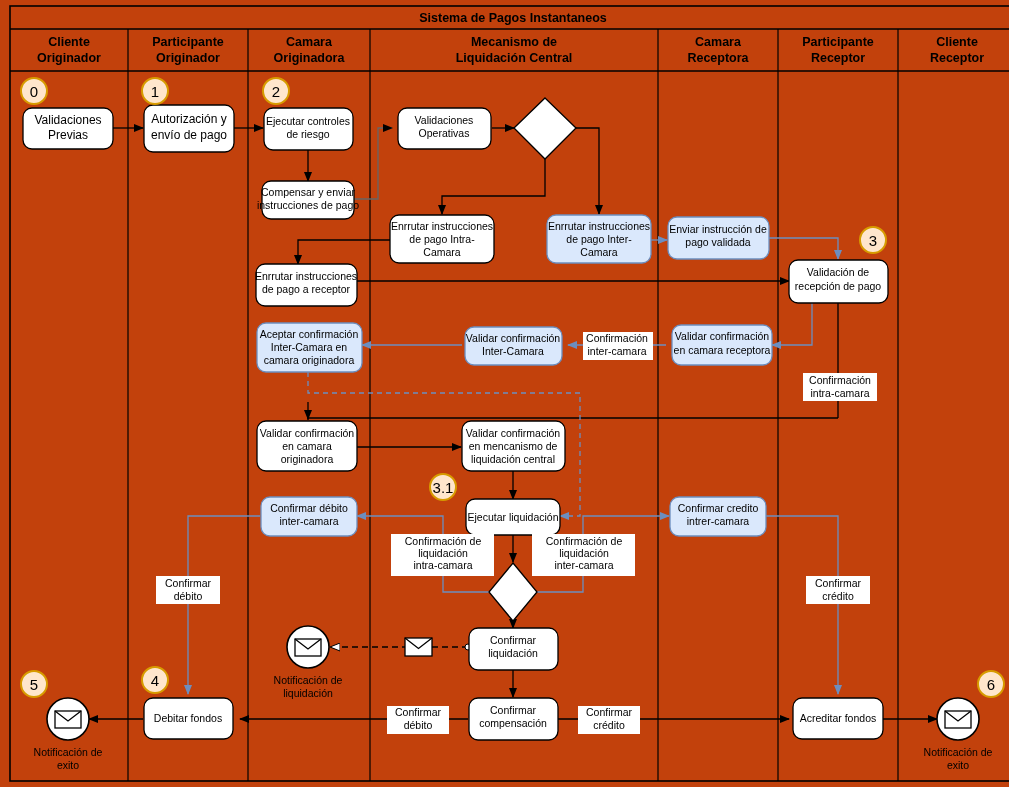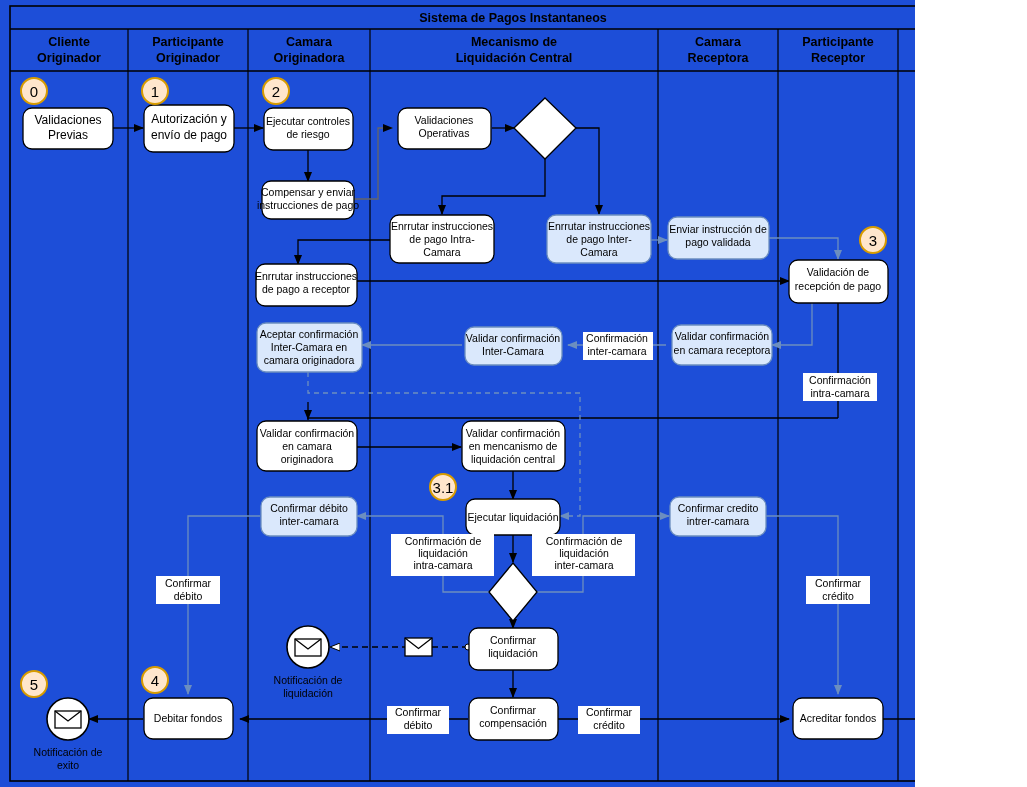--- a/index.html
+++ b/index.html
@@ -1,18 +1,18 @@
 <!DOCTYPE html>
 <html><head>
 <meta charset="utf-8">
 <title>Sistema de Pagos Instantaneos</title>
 <style>
   html,body{margin:0;padding:0;background:#ffffff;}
   body{font-family:"Liberation Sans","DejaVu Sans",sans-serif;}
-  #stage{position:relative;width:915px;height:787px;overflow:hidden;background:#1d4ed8;}
+  #stage{position:relative;width:1009px;height:787px;overflow:hidden;background:#c2410c;}
   svg{display:block;}
   .lane-title{font-weight:bold;font-size:12.5px;fill:#000;}
   .pool-title{font-weight:bold;font-size:12.5px;fill:#000;}
   .node-label{font-size:10.5px;fill:#000;}
   .node-label-lg{font-size:12px;fill:#000;}
   .edge-label{font-size:10.5px;fill:#000;}
   .badge-num{font-size:15px;fill:#000;font-weight:normal;}
   .lane-line{stroke:#000;stroke-width:1.2;fill:none;}
   .pool-frame{stroke:#000;stroke-width:1.6;fill:none;}
   .task-white{fill:#ffffff;stroke:#000000;stroke-width:1.3;}

